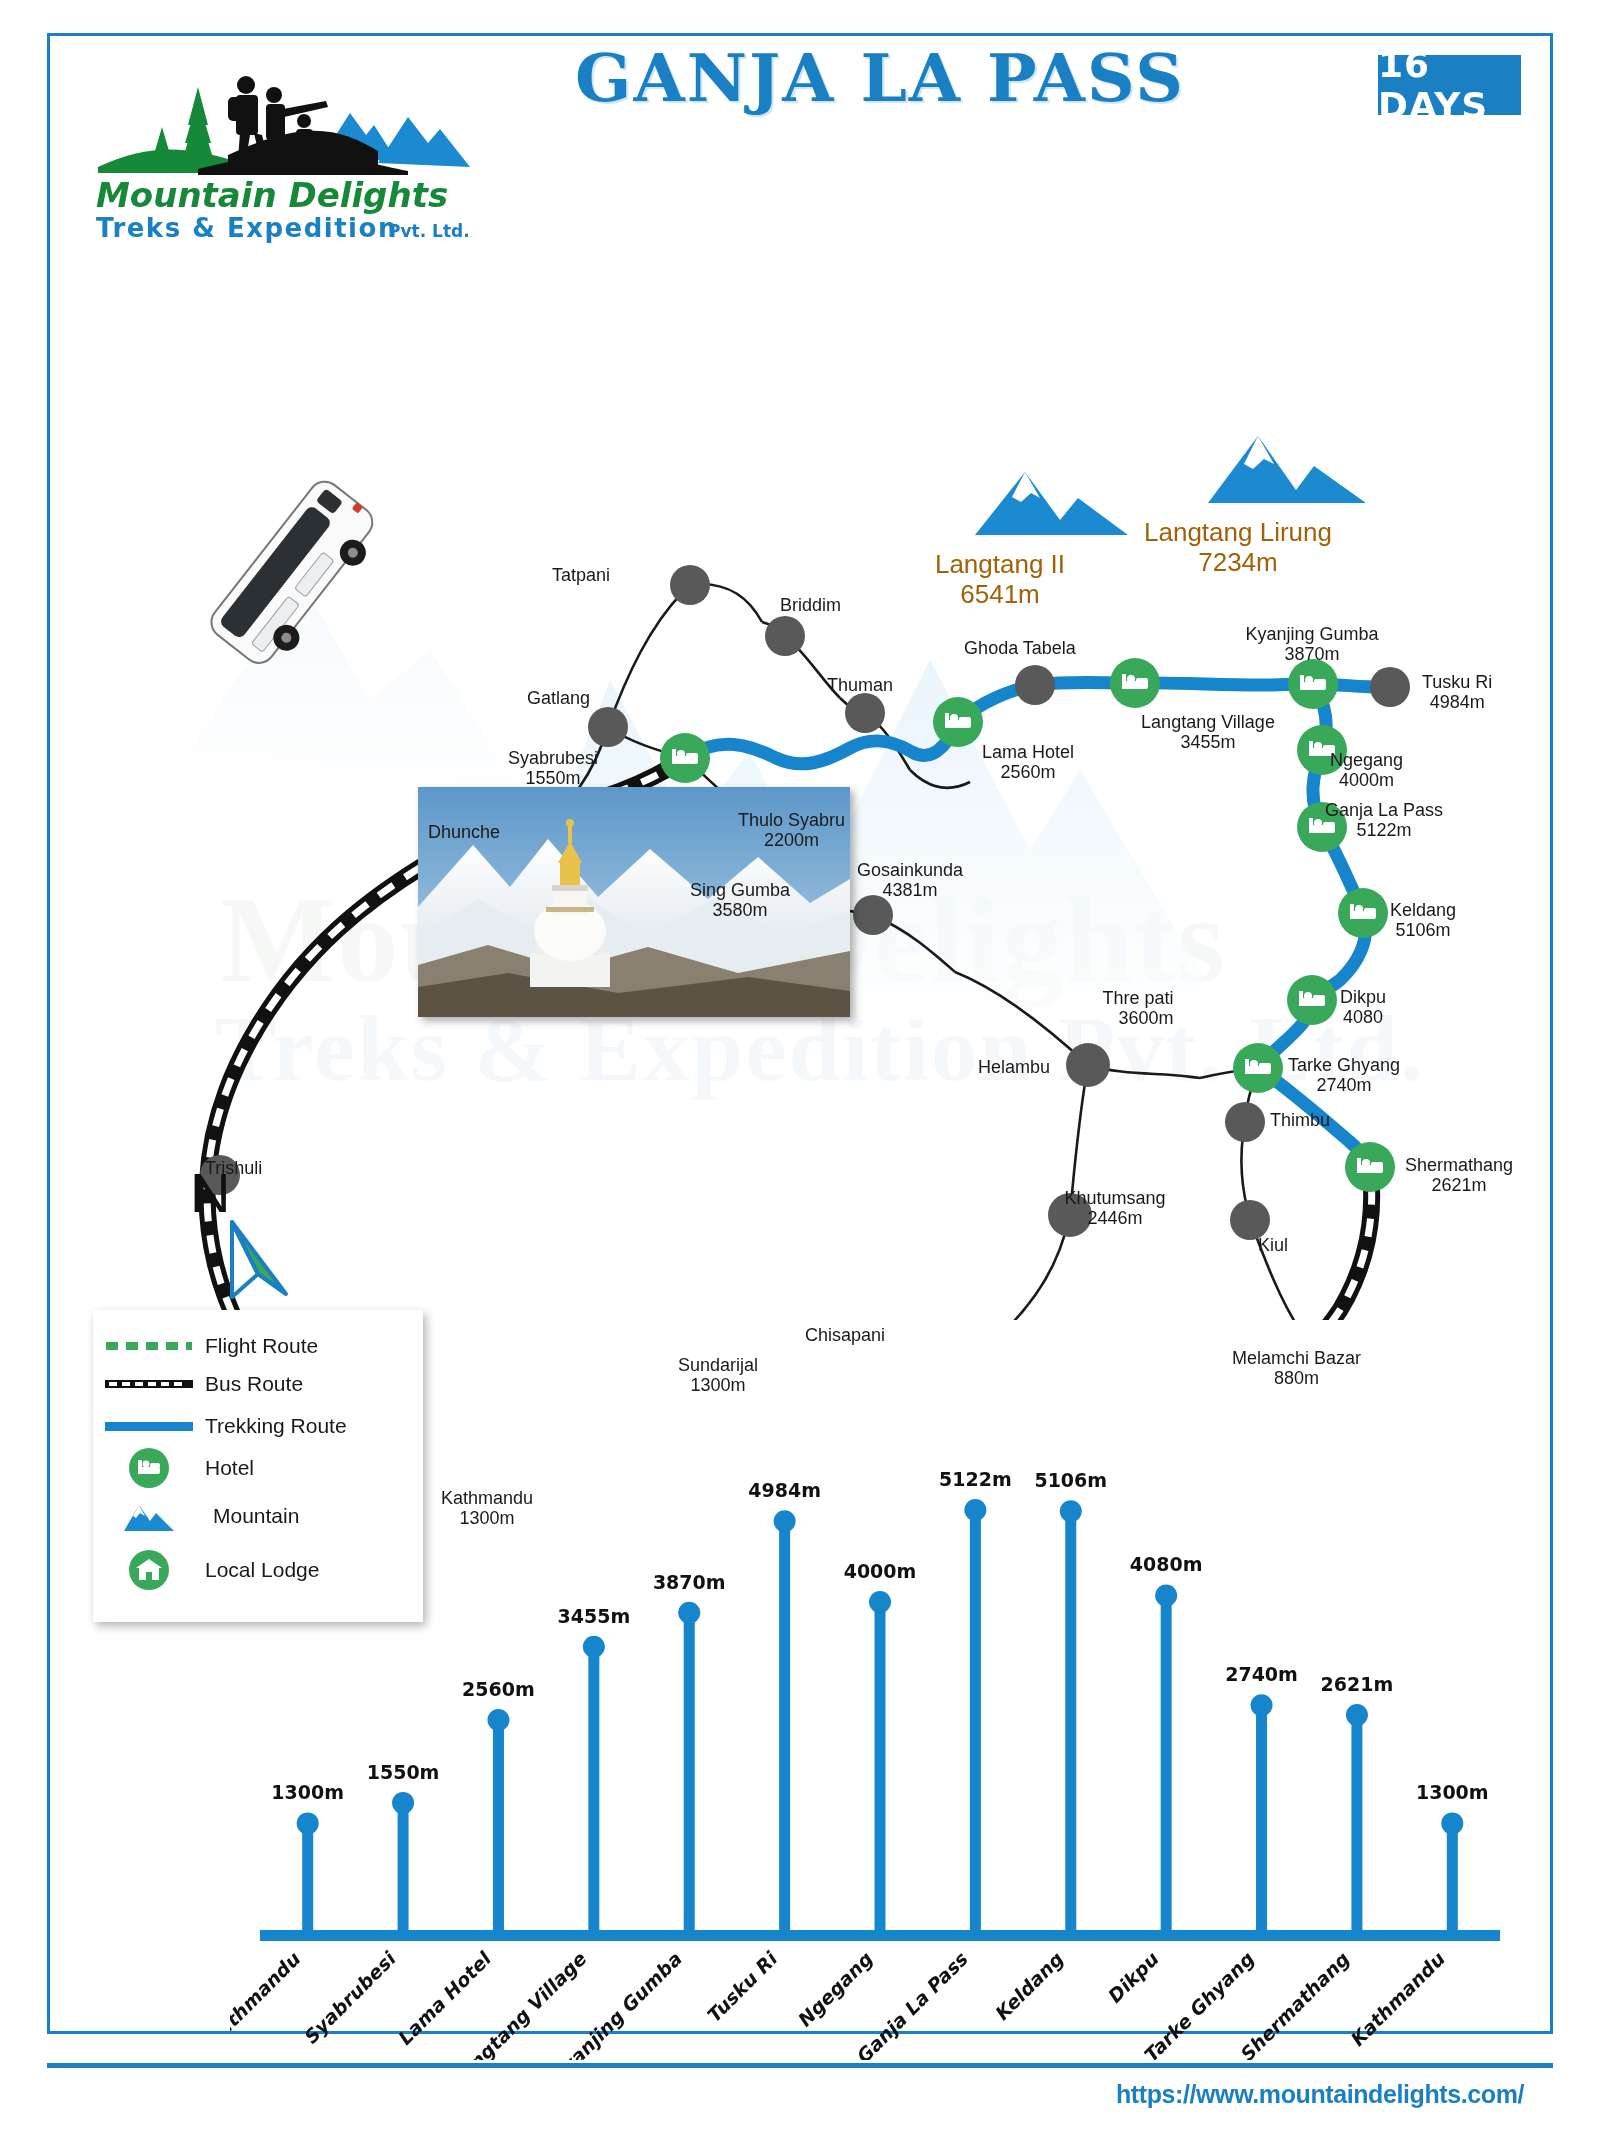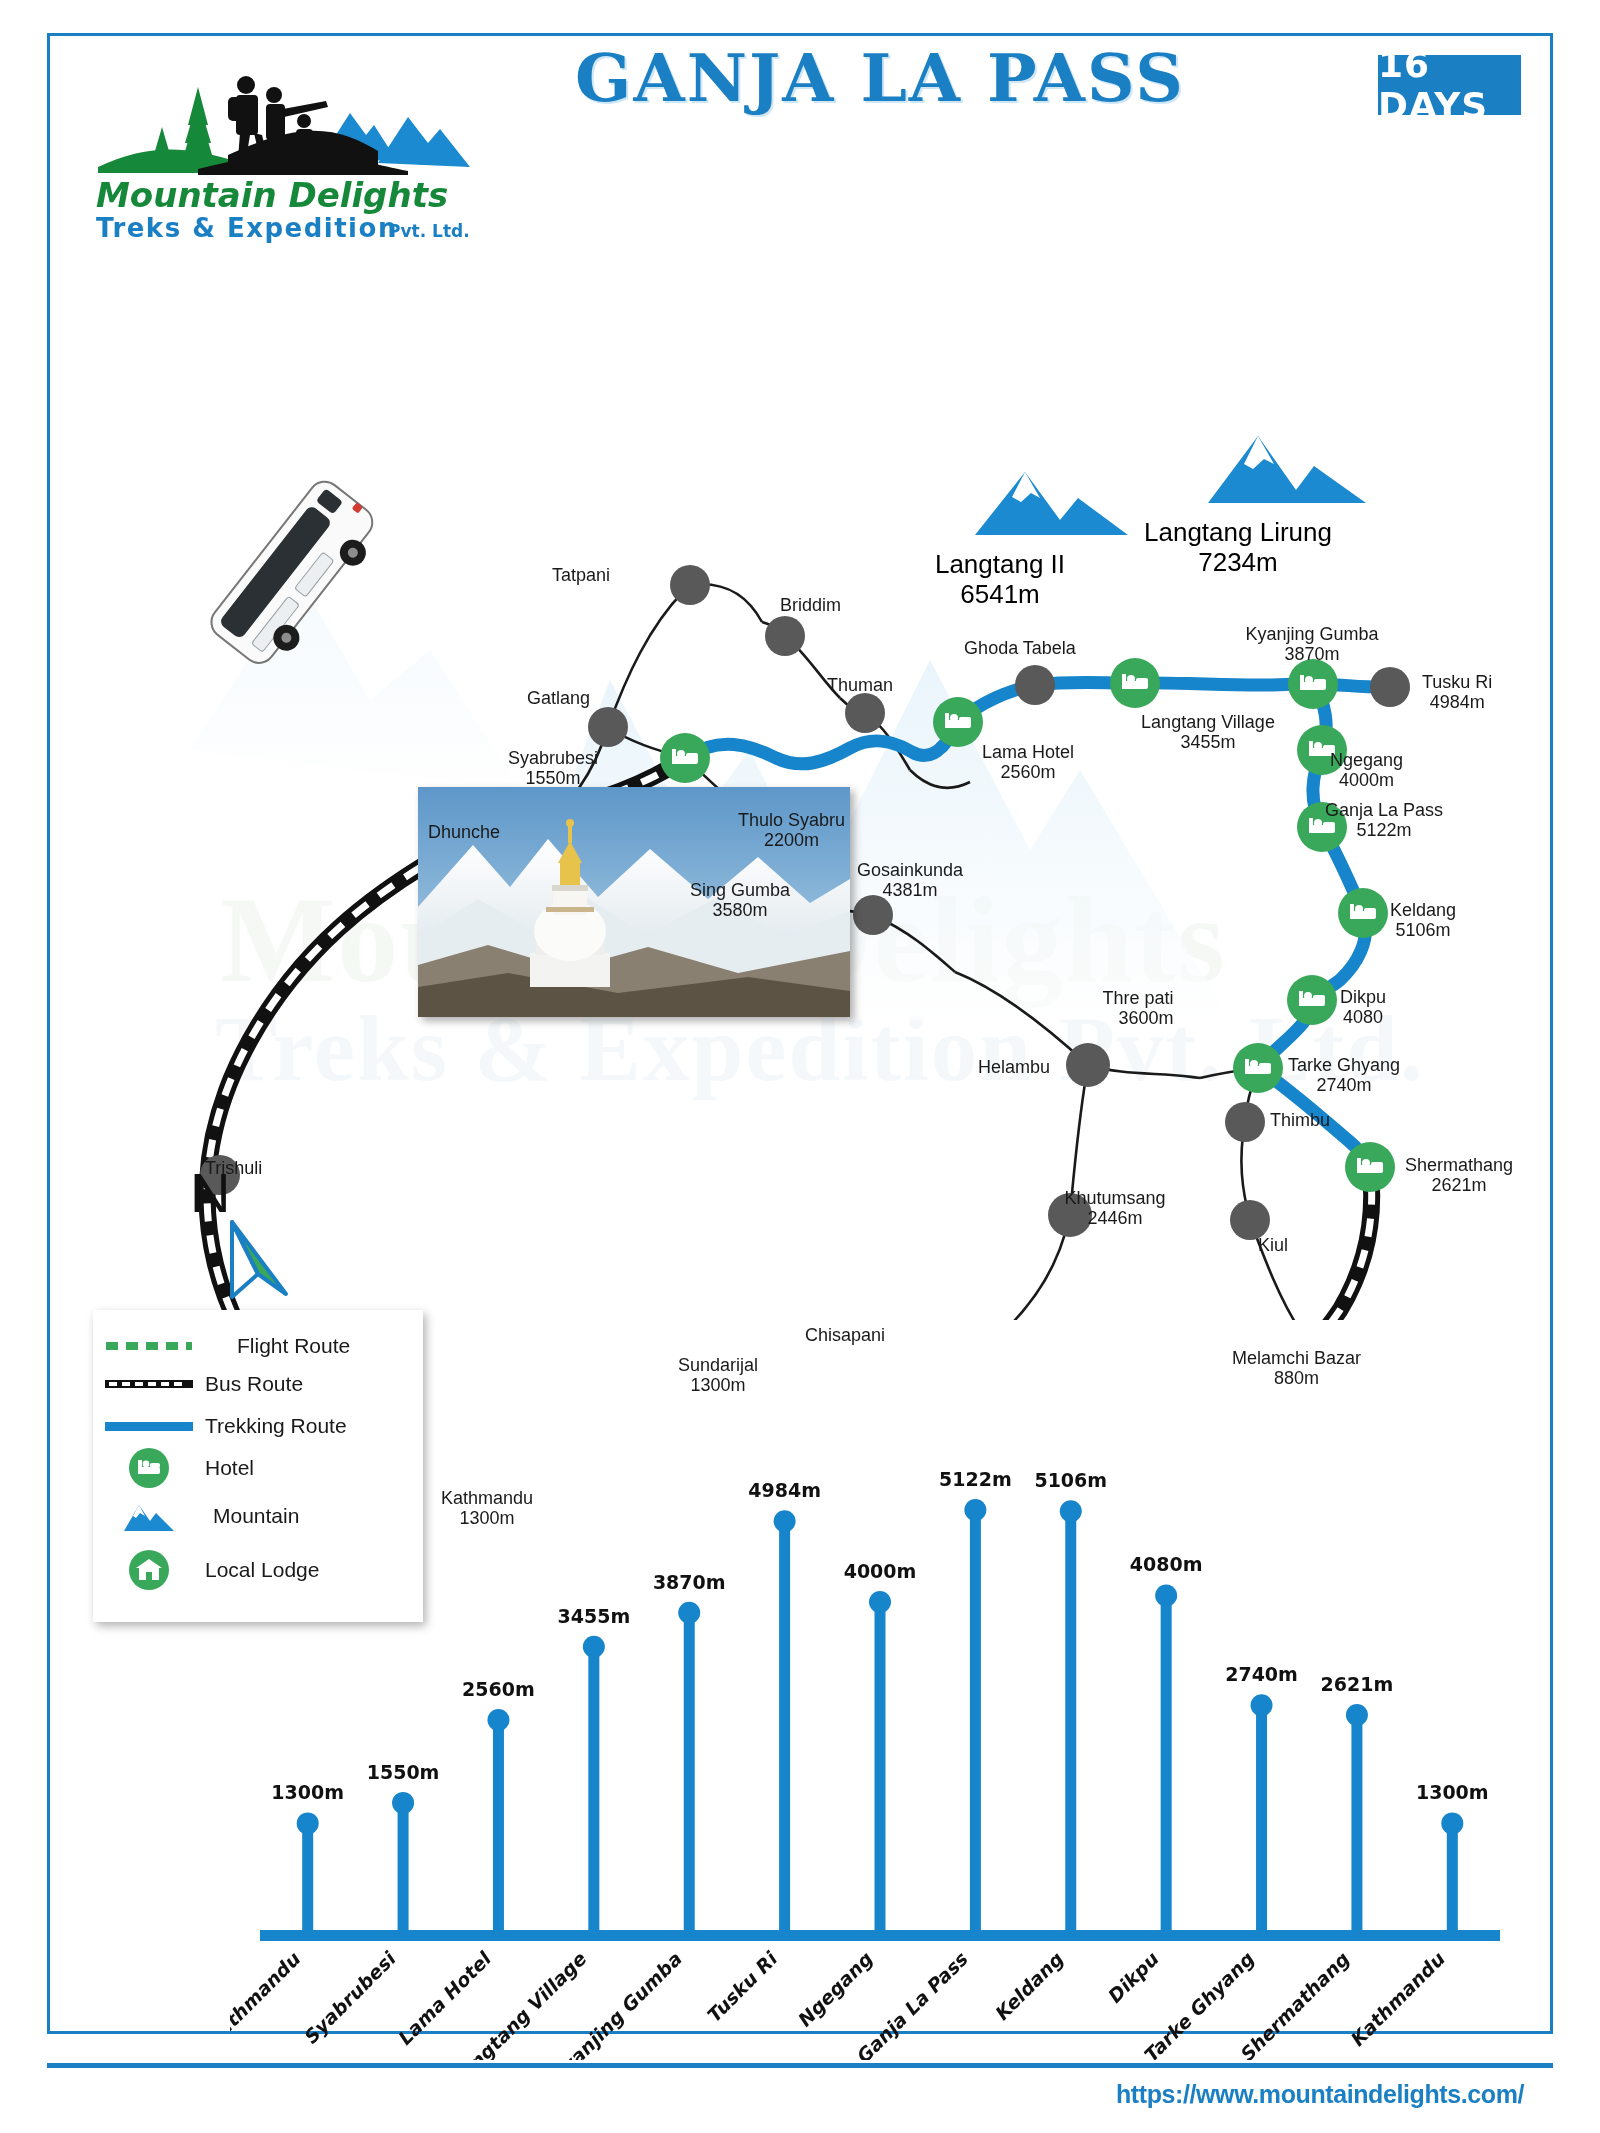--- a/index.html
+++ b/index.html
@@ -134,21 +134,21 @@
     font-family: "Liberation Sans", sans-serif;
     line-height: 1.12;
     white-space: nowrap;
   }
   .label.c { text-align: center; transform: translateX(-50%); }
   .label.r { text-align: right;  transform: translateX(-100%); }
 
   .mt-label {
     position: absolute;
     font-size: 26px;
-    color: #000000;
+    color: #a16207;
     text-align: center;
     transform: translateX(-50%);
     line-height: 1.15;
     white-space: nowrap;
   }
 
   .compass {
     position: absolute;
     left: 190px; top: 1162px;
     width: 130px; height: 170px;
@@ -570,21 +570,21 @@
 
   <div class="compass-n">N</div>
   <div class="compass">
     <svg width="130" height="170" viewBox="0 0 130 170" xmlns="http://www.w3.org/2000/svg">
       <path d="M42 60 L42 135 L68 112 Z" fill="#ffffff" stroke="#1b7fc4" stroke-width="4" stroke-linejoin="round"></path>
       <path d="M42 60 L96 132 L68 112 Z" fill="#3aa85a" stroke="#1b7fc4" stroke-width="4" stroke-linejoin="round"></path>
     </svg>
   </div>
 
   <div class="legend">
-    <div class="legend-row" style="top:16px;gap:32px;">
+    <div class="legend-row" style="top:16px;">
       <div class="legend-gfx">
         <svg width="90" height="10" viewBox="0 0 90 10">
             <line x1="2" y1="5" x2="88" y2="5" stroke="#3aa85a" stroke-width="8" stroke-dasharray="12 8"></line>
           </svg>
       </div>
       <div class="legend-txt">Flight Route</div>
     </div>
     <div class="legend-row" style="top:54px;">
       <div class="legend-gfx">
         <svg width="90" height="12" viewBox="0 0 90 12">

